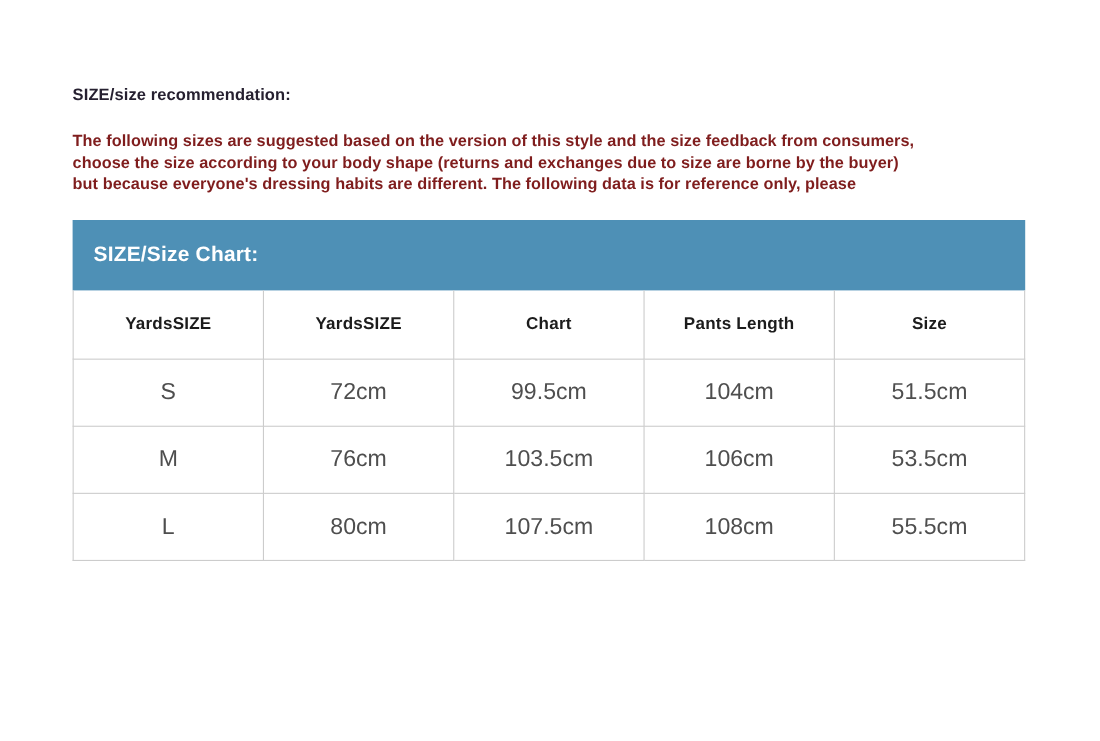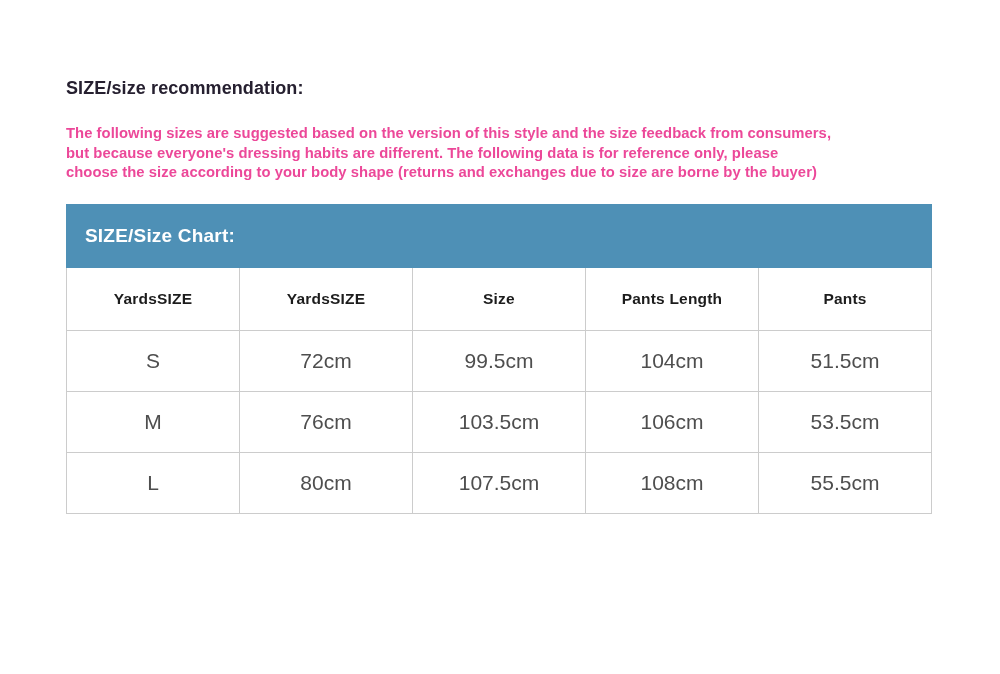--- a/index.html
+++ b/index.html
@@ -10,30 +10,30 @@
     font-family: "Liberation Sans", sans-serif;
     overflow: hidden;
   }
   .page {
     position: relative;
     width: 1000px;
     height: 674px;
     padding: 78px 66px 0 66px;
   }
   .section-title {
-    font-size: 18px;
+    font-size: 15px;
     font-weight: bold;
     color: #262030;
     letter-spacing: 0.1px;
     margin-bottom: 25px;
   }
   .section-desc {
     font-size: 14.8px;
     font-weight: bold;
-    color: #ec4899;
+    color: #7f1d1d;
     line-height: 19.5px;
     letter-spacing: 0.05px;
     margin-bottom: 21px;
   }
   .chart-wrap {
     width: 930px;
     margin-top: 20px;
   }
   .chart-banner {
     width: 866px;
@@ -77,38 +77,38 @@
 </style>
 </head>
 <body>
 
 <div class="page">
 
   <div class="section-title">SIZE/size recommendation:</div>
 
   <div class="section-desc">
     <div>The following sizes are suggested based on the version of this style and the size feedback from consumers,</div>
+    <div>choose the size according to your body shape (returns and exchanges due to size are borne by the buyer)</div>
     <div>but because everyone's dressing habits are different. The following data is for reference only, please</div>
-    <div>choose the size according to your body shape (returns and exchanges due to size are borne by the buyer)</div>
   </div>
 
   <div class="chart-wrap">
 
     <div class="chart-banner">
       <span>SIZE/Size Chart:</span>
     </div>
 
     <table class="size-table">
       <thead>
         <tr>
           <th>YardsSIZE</th>
           <th>YardsSIZE</th>
+          <th>Chart</th>
+          <th>Pants Length</th>
           <th>Size</th>
-          <th>Pants Length</th>
-          <th>Pants</th>
         </tr>
       </thead>
       <tbody>
         <tr>
           <td>S</td>
           <td>72cm</td>
           <td>99.5cm</td>
           <td>104cm</td>
           <td>51.5cm</td>
         </tr>

